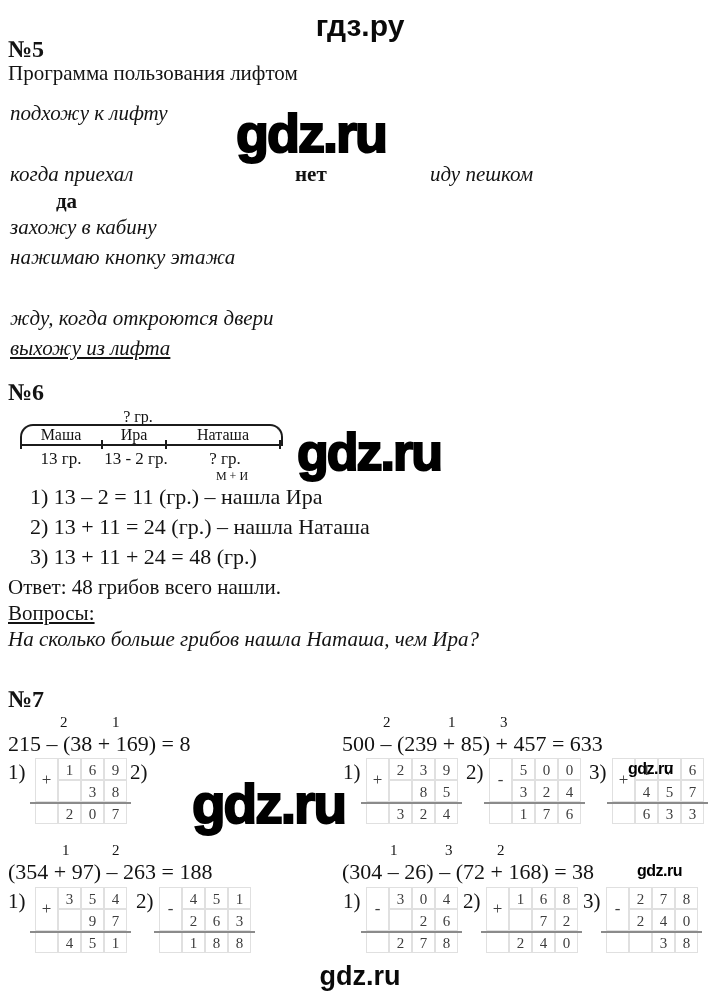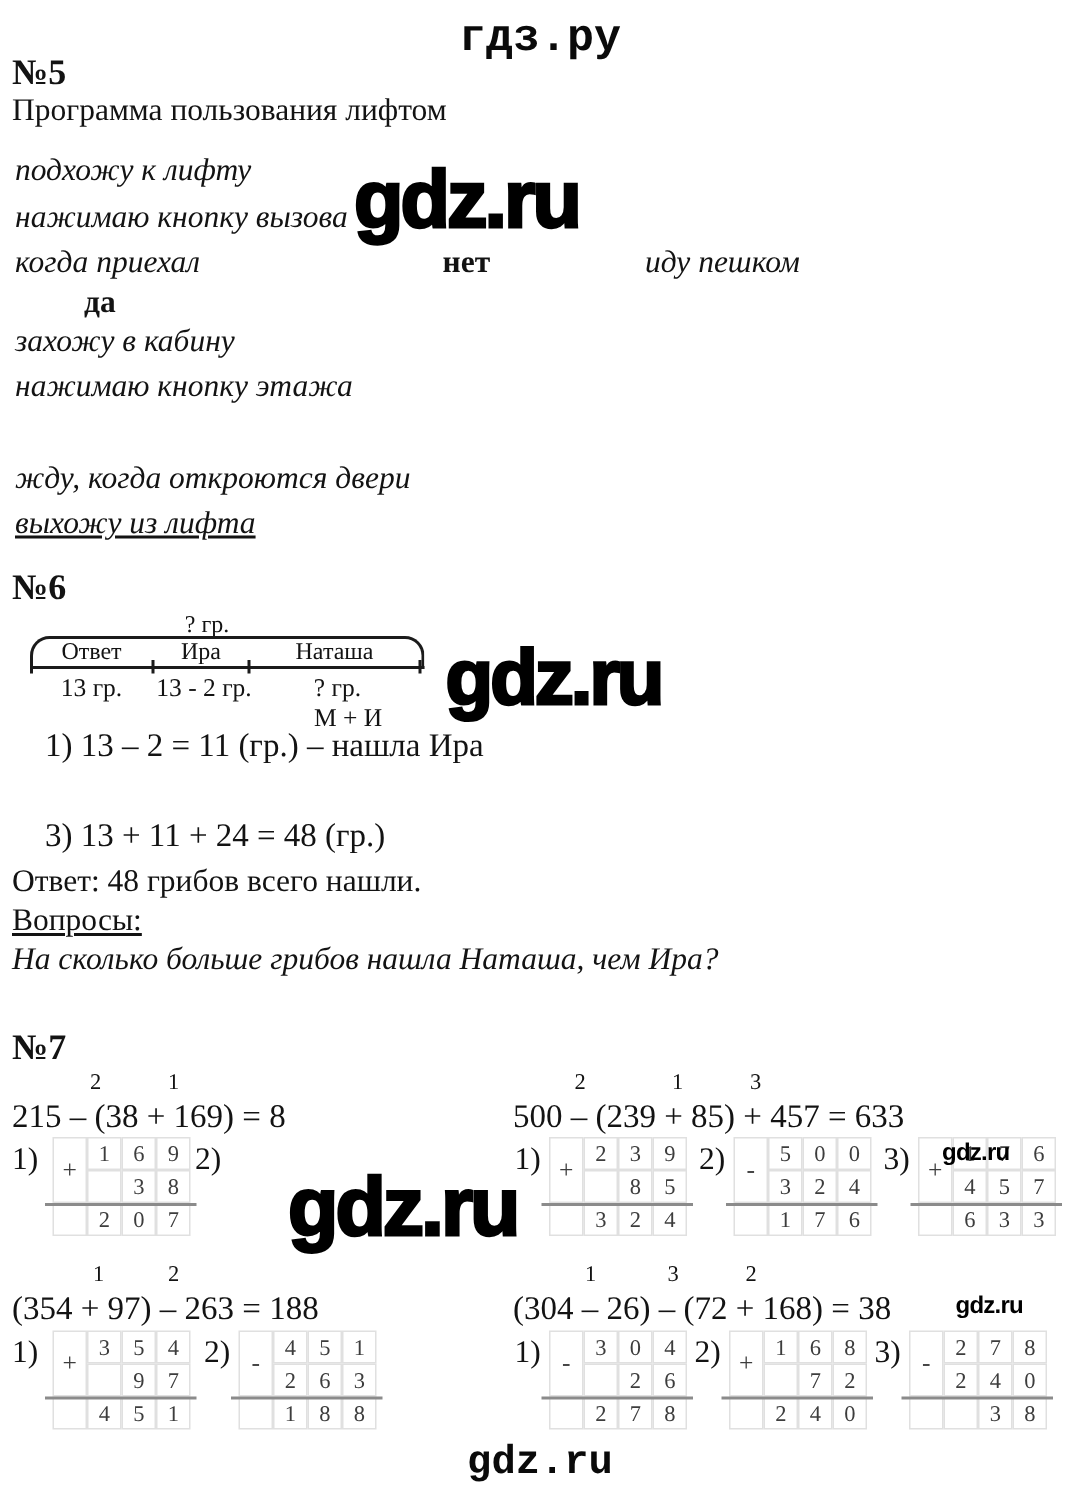--- a/index.html
+++ b/index.html
@@ -1,20 +1,20 @@
 <!DOCTYPE html>
 <html><head>
 <meta charset="utf-8">
 <style>
   html,body{margin:0;padding:0;background:#fff;}
   .page{position:relative;width:720px;height:999px;background:#ffffff;overflow:hidden;
         font-family:"Liberation Serif",serif;color:#131313;}
   .abs{position:absolute;}
   .sans{font-family:"Liberation Sans",sans-serif;}
-  .site-h{font-weight:bold;font-size:30px;color:#0a0a0a;font-family:Liberation Mono, monospace;}
+  .site-h{font-weight:bold;font-size:30px;color:#0a0a0a;}
   .center{left:0;right:0;text-align:center;}
   .num{font-weight:bold;font-size:24px;}
   .tl{font-size:21px;line-height:1.1;white-space:nowrap;}
   .it{font-style:italic;}
   .b{font-weight:bold;}
   .u{text-decoration:underline;}
   .sol{font-size:22px;white-space:nowrap;}
   .expr{position:absolute;font-size:22px;white-space:nowrap;}
   .omark{position:absolute;top:-17px;font-size:15px;}
   .slabel{position:absolute;font-size:21px;}
@@ -32,70 +32,70 @@
   .cg-rule{position:absolute;left:-5px;top:44px;width:101px;height:2px;background:#8b8b8b;}
   
   .d-wrap{position:absolute;left:20px;top:410px;width:280px;height:82px;}
   .d-total{position:absolute;left:118px;top:-2px;transform:translateX(-50%);font-size:16px;}
   .d-bracket{position:absolute;left:0;top:14px;width:263px;height:22px;
              border:2px solid #1b1b1b;border-bottom:none;border-radius:13px 13px 0 0;box-sizing:border-box;}
   .d-base{position:absolute;left:0;top:34px;width:263px;height:2px;background:#1b1b1b;}
   .d-tick{position:absolute;width:2px;height:9px;top:-4px;background:#1b1b1b;}
   .d-name{position:absolute;top:16px;transform:translateX(-50%);font-size:16px;white-space:nowrap;}
   .d-val{position:absolute;top:39px;transform:translateX(-50%);font-size:17px;white-space:nowrap;}
-  .d-note{position:absolute;top:59px;transform:translateX(-50%);font-size:17px;white-space:nowrap;}
+  .d-note{position:absolute;top:59px;transform:translateX(-50%);font-size:12px;white-space:nowrap;}
 </style>
 </head>
 <body>
 
 <div class="page">
 
   <div class="abs sans site-h center" style="top:9px;">гдз.ру</div>
 
   <div class="abs num" style="left:8px;top:36px;">№5</div>
   <div class="abs tl it" style="left:10px;top:102px;">подхожу к лифту</div>
 
   <div class="abs tl" style="left:8px;top:62px;">Программа пользования лифтом</div>
-  <div class="abs tl it" style="left:10px;top:133px;">нажимаю кнопку вызова</div>
 
   <div class="abs wm" style="left:236px;top:106px;font-size:54px;">gdz.ru</div>
 
   <div class="abs tl it" style="left:10px;top:163px;">когда приехал</div>
   <div class="abs tl b" style="left:295px;top:163px;">нет</div>
   <div class="abs tl it" style="left:430px;top:163px;">иду пешком</div>
   <div class="abs tl b" style="left:56px;top:190px;">да</div>
 
   <div class="abs tl it" style="left:10px;top:246px;">нажимаю кнопку этажа</div>
   <div class="abs tl it" style="left:10px;top:216px;">захожу в кабину</div>
   <div class="abs tl it" style="left:10px;top:307px;">жду, когда откроются двери</div>
   <div class="abs tl it" style="left:10px;top:337px;text-decoration:underline;">выхожу из лифта</div>
 
   <div class="abs num" style="left:8px;top:379px;">№6</div>
 
   <div class="d-wrap">
     <div class="d-total">? гр.</div>
     <div class="d-bracket"></div>
-    <div class="d-name" style="left:41px;">Ответ</div>
+    <div class="d-name" style="left:41px;">Маша</div>
     <div class="d-name" style="left:114px;">Ира</div>
     <div class="d-name" style="left:203px;">Наташа</div>
     <div class="d-base">
       <div class="d-tick" style="left:0px;"></div>
       <div class="d-tick" style="left:81px;"></div>
       <div class="d-tick" style="left:145px;"></div>
       <div class="d-tick" style="left:259px;"></div>
     </div>
     <div class="d-val" style="left:41px;">13 гр.</div>
     <div class="d-val" style="left:116px;">13 - 2 гр.</div>
     <div class="d-val" style="left:205px;">? гр.</div>
     <div class="d-note" style="left:212px;">М + И</div>
   </div>
 
   <div class="abs wm" style="left:297px;top:426px;font-size:52px;">gdz.ru</div>
 
   <div class="abs sol" style="left:30px;top:484px;">1) 13 – 2 = 11 (гр.) – нашла Ира</div>
+  <div class="abs sol" style="left:30px;top:514px;">2) 13 + 11 = 24 (гр.) – нашла Наташа</div>
   <div class="abs sol" style="left:30px;top:544px;">3) 13 + 11 + 24 = 48 (гр.)</div>
   <div class="abs tl" style="left:8px;top:576px;">Ответ: 48 грибов всего нашли.</div>
   <div class="abs tl u" style="left:8px;top:602px;">Вопросы:</div>
   <div class="abs tl it" style="left:8px;top:628px;">На сколько больше грибов нашла Наташа, чем Ира?</div>
 
   <div class="abs num" style="left:8px;top:686px;">№7</div>
 
   <div class="expr" style="left:8px;top:731px;">
     <span class="omark" style="left:52px;">2</span>
     <span class="omark" style="left:104px;">1</span>

